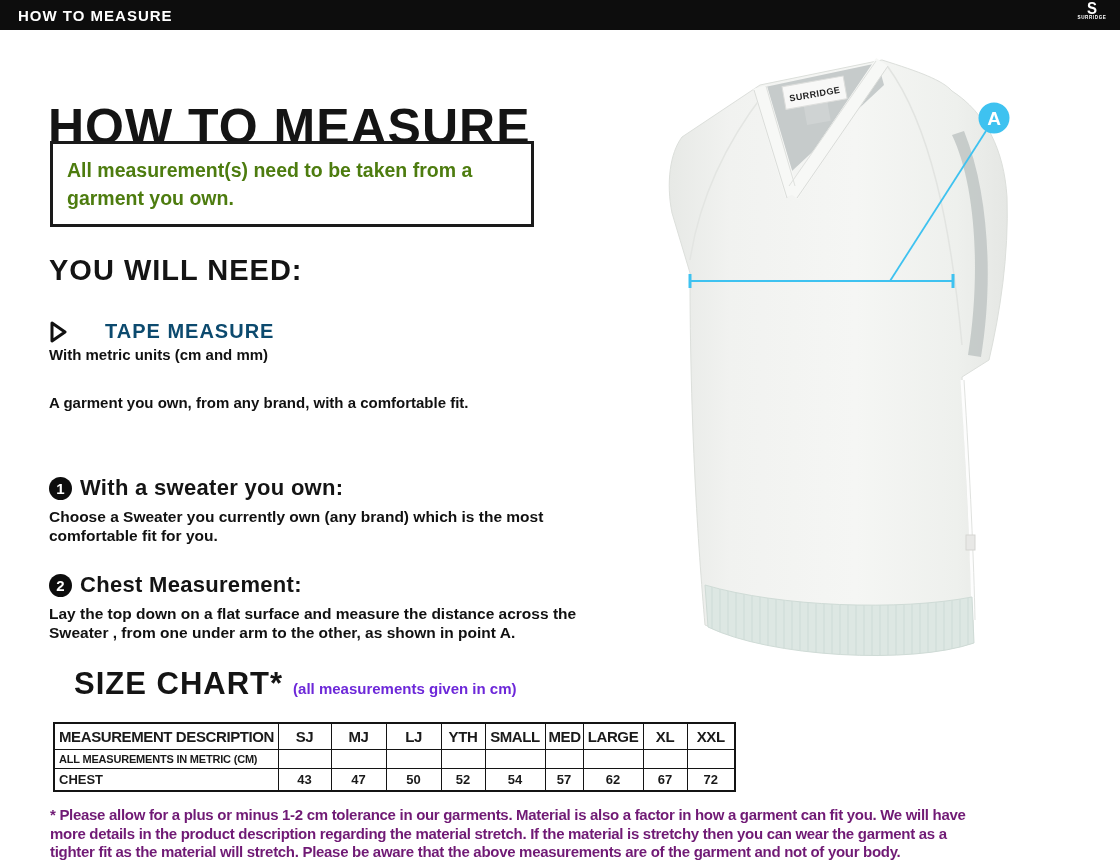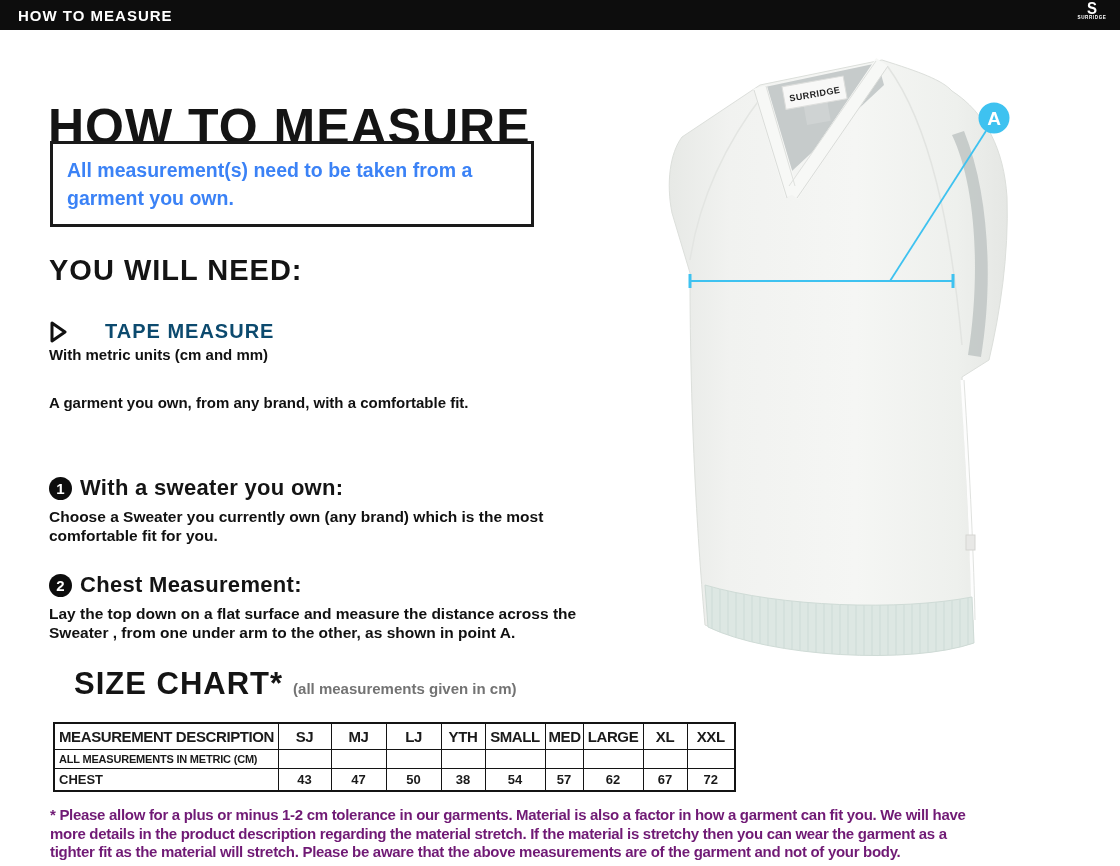--- a/index.html
+++ b/index.html
@@ -25,21 +25,21 @@
   .topbar-logo .logo-word{font-size:4.6px;letter-spacing:.6px;font-weight:bold;display:block;margin-top:1px;}
   
   .h1{
     position:absolute;left:48px;top:64px;
     font-size:50px;font-weight:800;letter-spacing:1px;color:#141414;white-space:nowrap;
   }
   .notice-box{
     position:absolute;left:50px;top:141px;width:450px;
     border:3px solid #1a1a1a;padding:12px 14px;
   }
-  .notice-box p{margin:0;font-size:19.5px;line-height:28px;font-weight:bold;color:#3b82f6;}
+  .notice-box p{margin:0;font-size:19.5px;line-height:28px;font-weight:bold;color:#4d7c0f;}
   .ywn-heading{
     position:absolute;left:49px;top:254px;
     font-size:29px;font-weight:800;letter-spacing:1px;color:#141414;white-space:nowrap;
   }
   .need-item{position:absolute;left:49px;}
   .need-row{display:flex;align-items:center;gap:9px;}
   .need-label{font-size:20px;font-weight:800;letter-spacing:1px;color:#0c4a6e;white-space:nowrap;margin-left:28px;}
   .need-sub{font-size:15px;font-weight:bold;color:#111;margin-top:3px;white-space:nowrap;}
   .need-1{top:320px;}
   .need-2{top:391px;}
@@ -49,21 +49,21 @@
   .step-2{top:572px;}
   .step-head{display:flex;align-items:center;gap:8px;}
   .step-num{
     width:23px;height:23px;border-radius:50%;background:#0d0d0d;color:#fff;
     font-size:15px;font-weight:bold;display:flex;align-items:center;justify-content:center;flex:0 0 23px;
   }
   .step-title{font-size:22px;font-weight:800;letter-spacing:.3px;color:#141414;white-space:nowrap;}
   .step-body{font-size:15.5px;font-weight:bold;line-height:18.5px;color:#111;margin-top:7px;width:530px;}
   .sc-heading{position:absolute;left:49px;top:666px;display:flex;align-items:baseline;gap:10px;}
   .sc-title{font-size:31px;font-weight:800;letter-spacing:1px;color:#141414;white-space:nowrap;margin-left:25px;}
-  .sc-note{font-size:15px;font-weight:bold;color:#737373;white-space:nowrap;}
+  .sc-note{font-size:15px;font-weight:bold;color:#6d28d9;white-space:nowrap;}
   
   .size-table{
     position:absolute;left:53px;top:722px;
     border-collapse:collapse;table-layout:fixed;width:681px;
     border:2px solid #141414;
   }
   .size-table th,.size-table td{
     border:1.5px solid #141414;padding:0 3px;text-align:center;overflow:hidden;white-space:nowrap;
   }
   .size-table thead th{font-size:15px;font-weight:bold;letter-spacing:-.4px;height:25px;}
@@ -173,21 +173,21 @@
         <td></td>
         <td></td>
         <td></td>
         <td></td>
       </tr>
       <tr>
         <td class="desc">CHEST</td>
         <td>43</td>
         <td>47</td>
         <td>50</td>
-        <td>38</td>
+        <td>52</td>
         <td>54</td>
         <td>57</td>
         <td>62</td>
         <td>67</td>
         <td>72</td>
       </tr>
     </tbody>
 </table>
 
 <div class="footnote">

